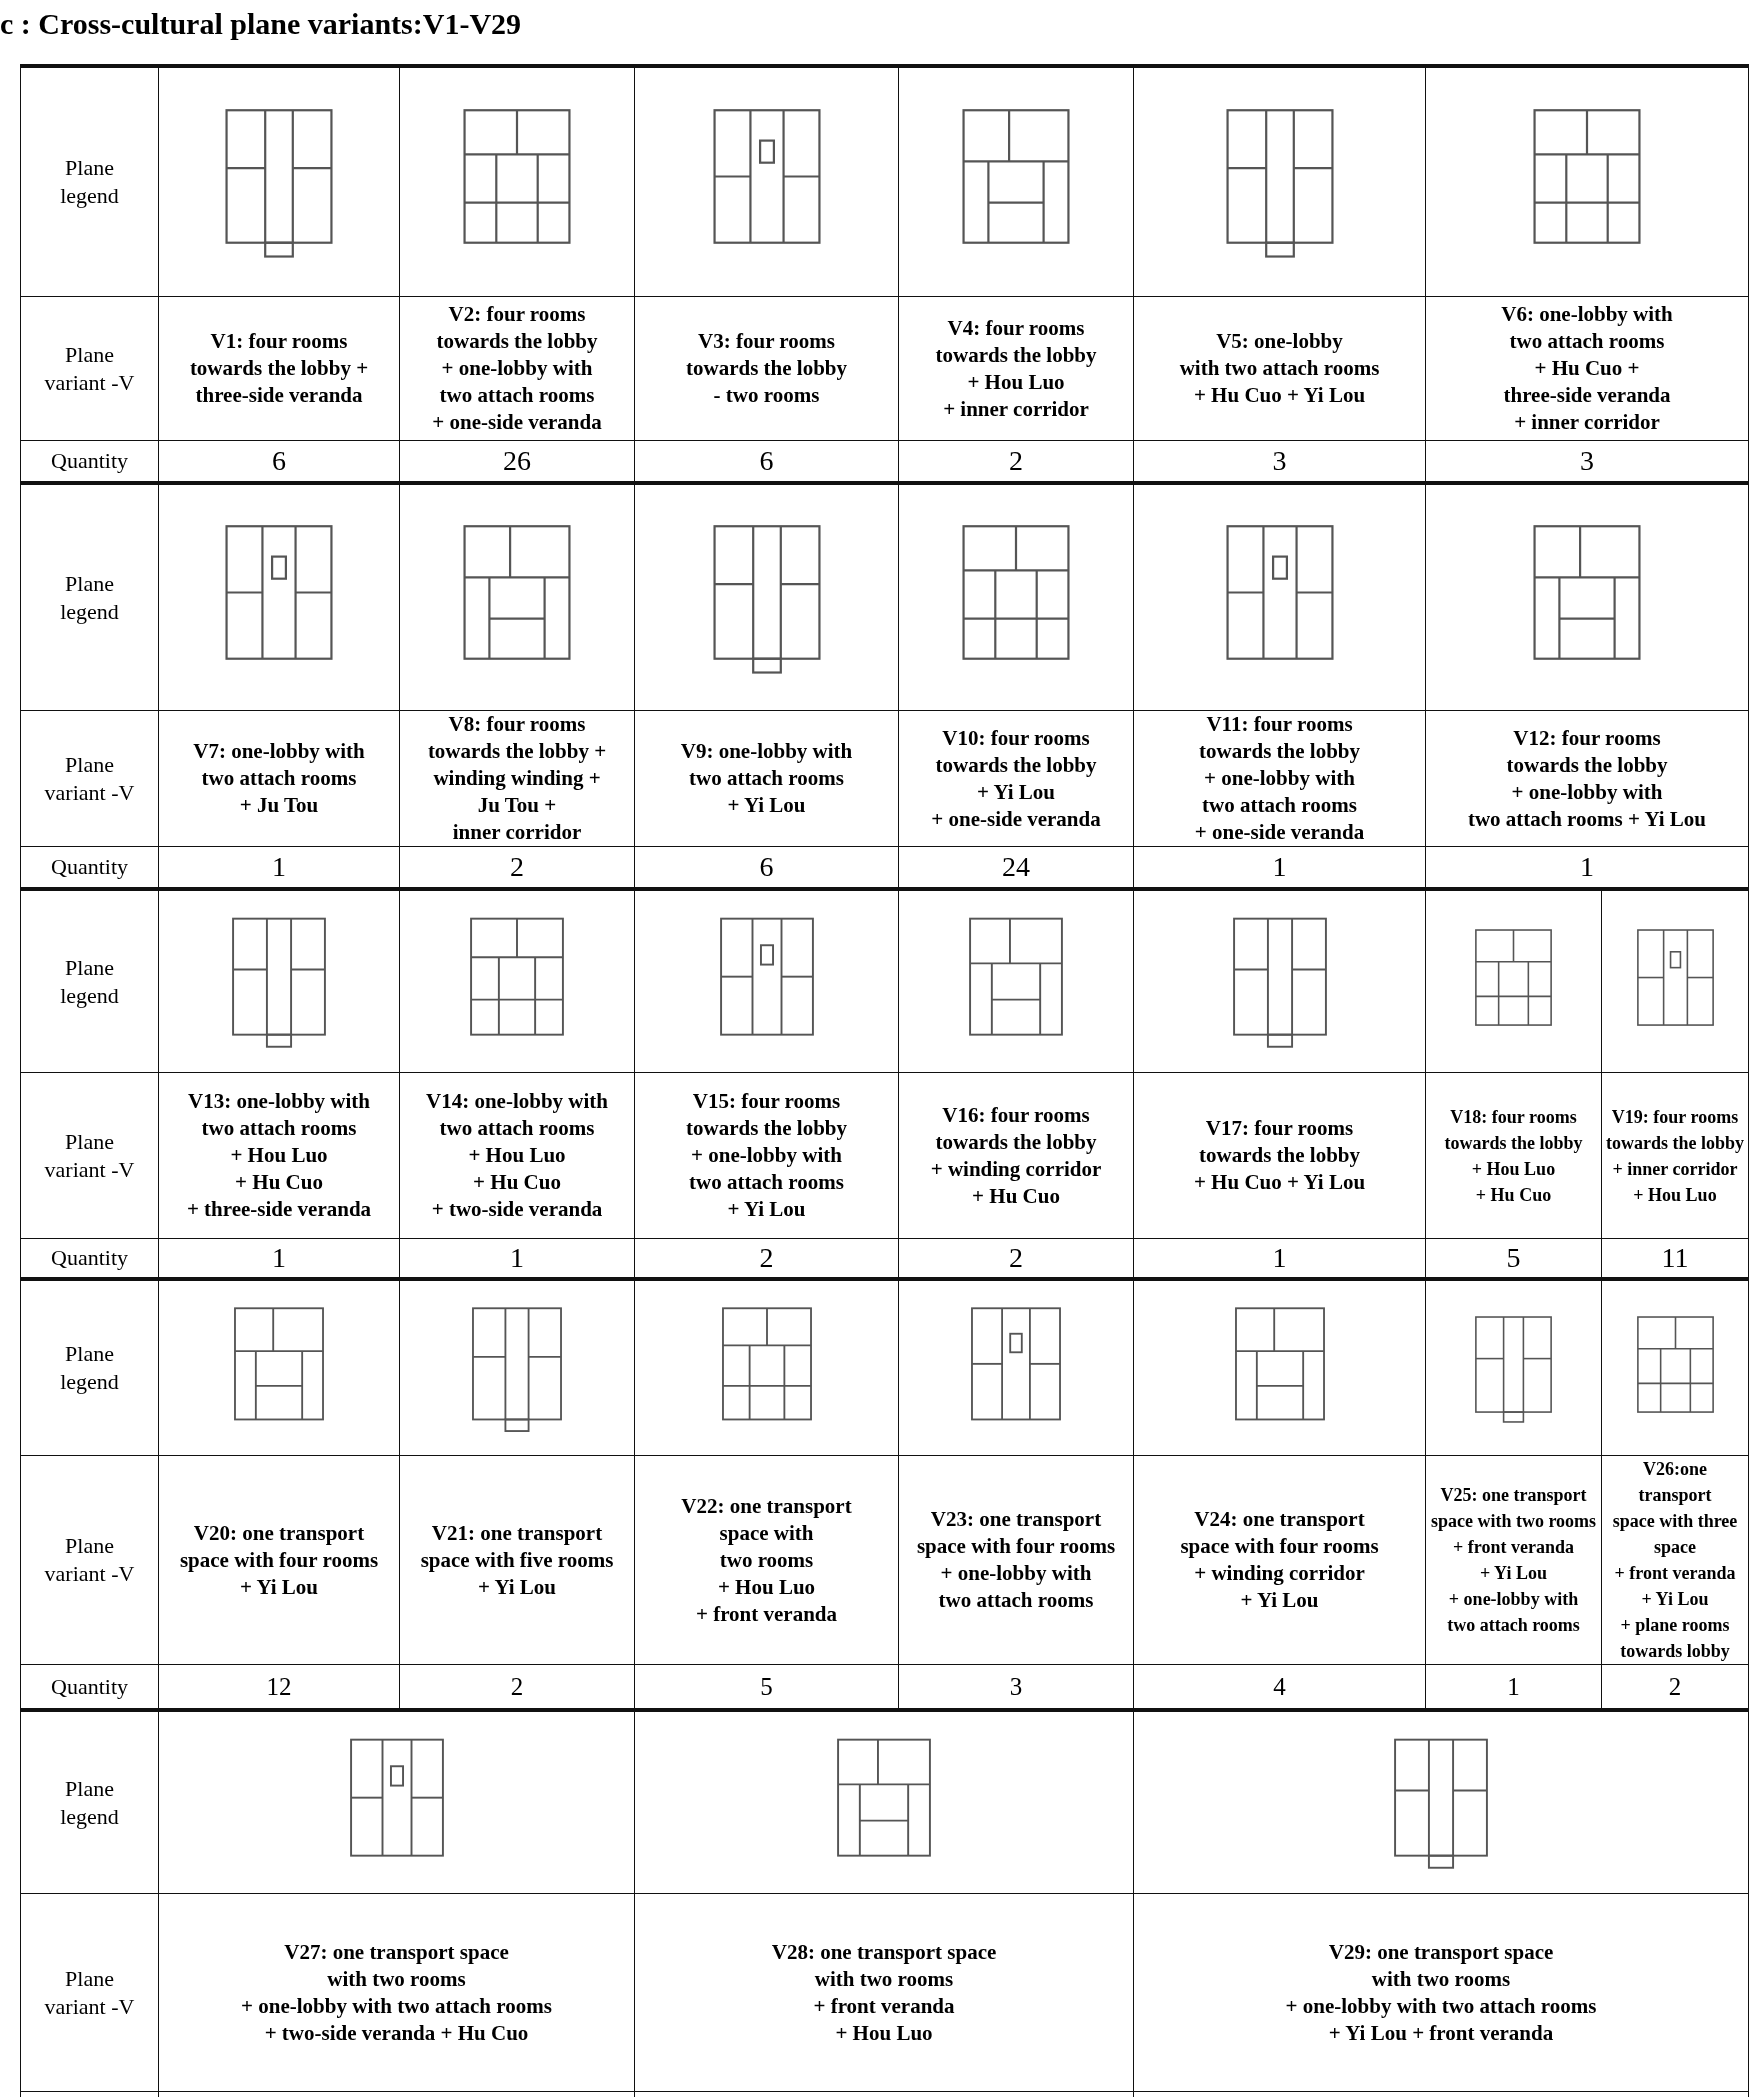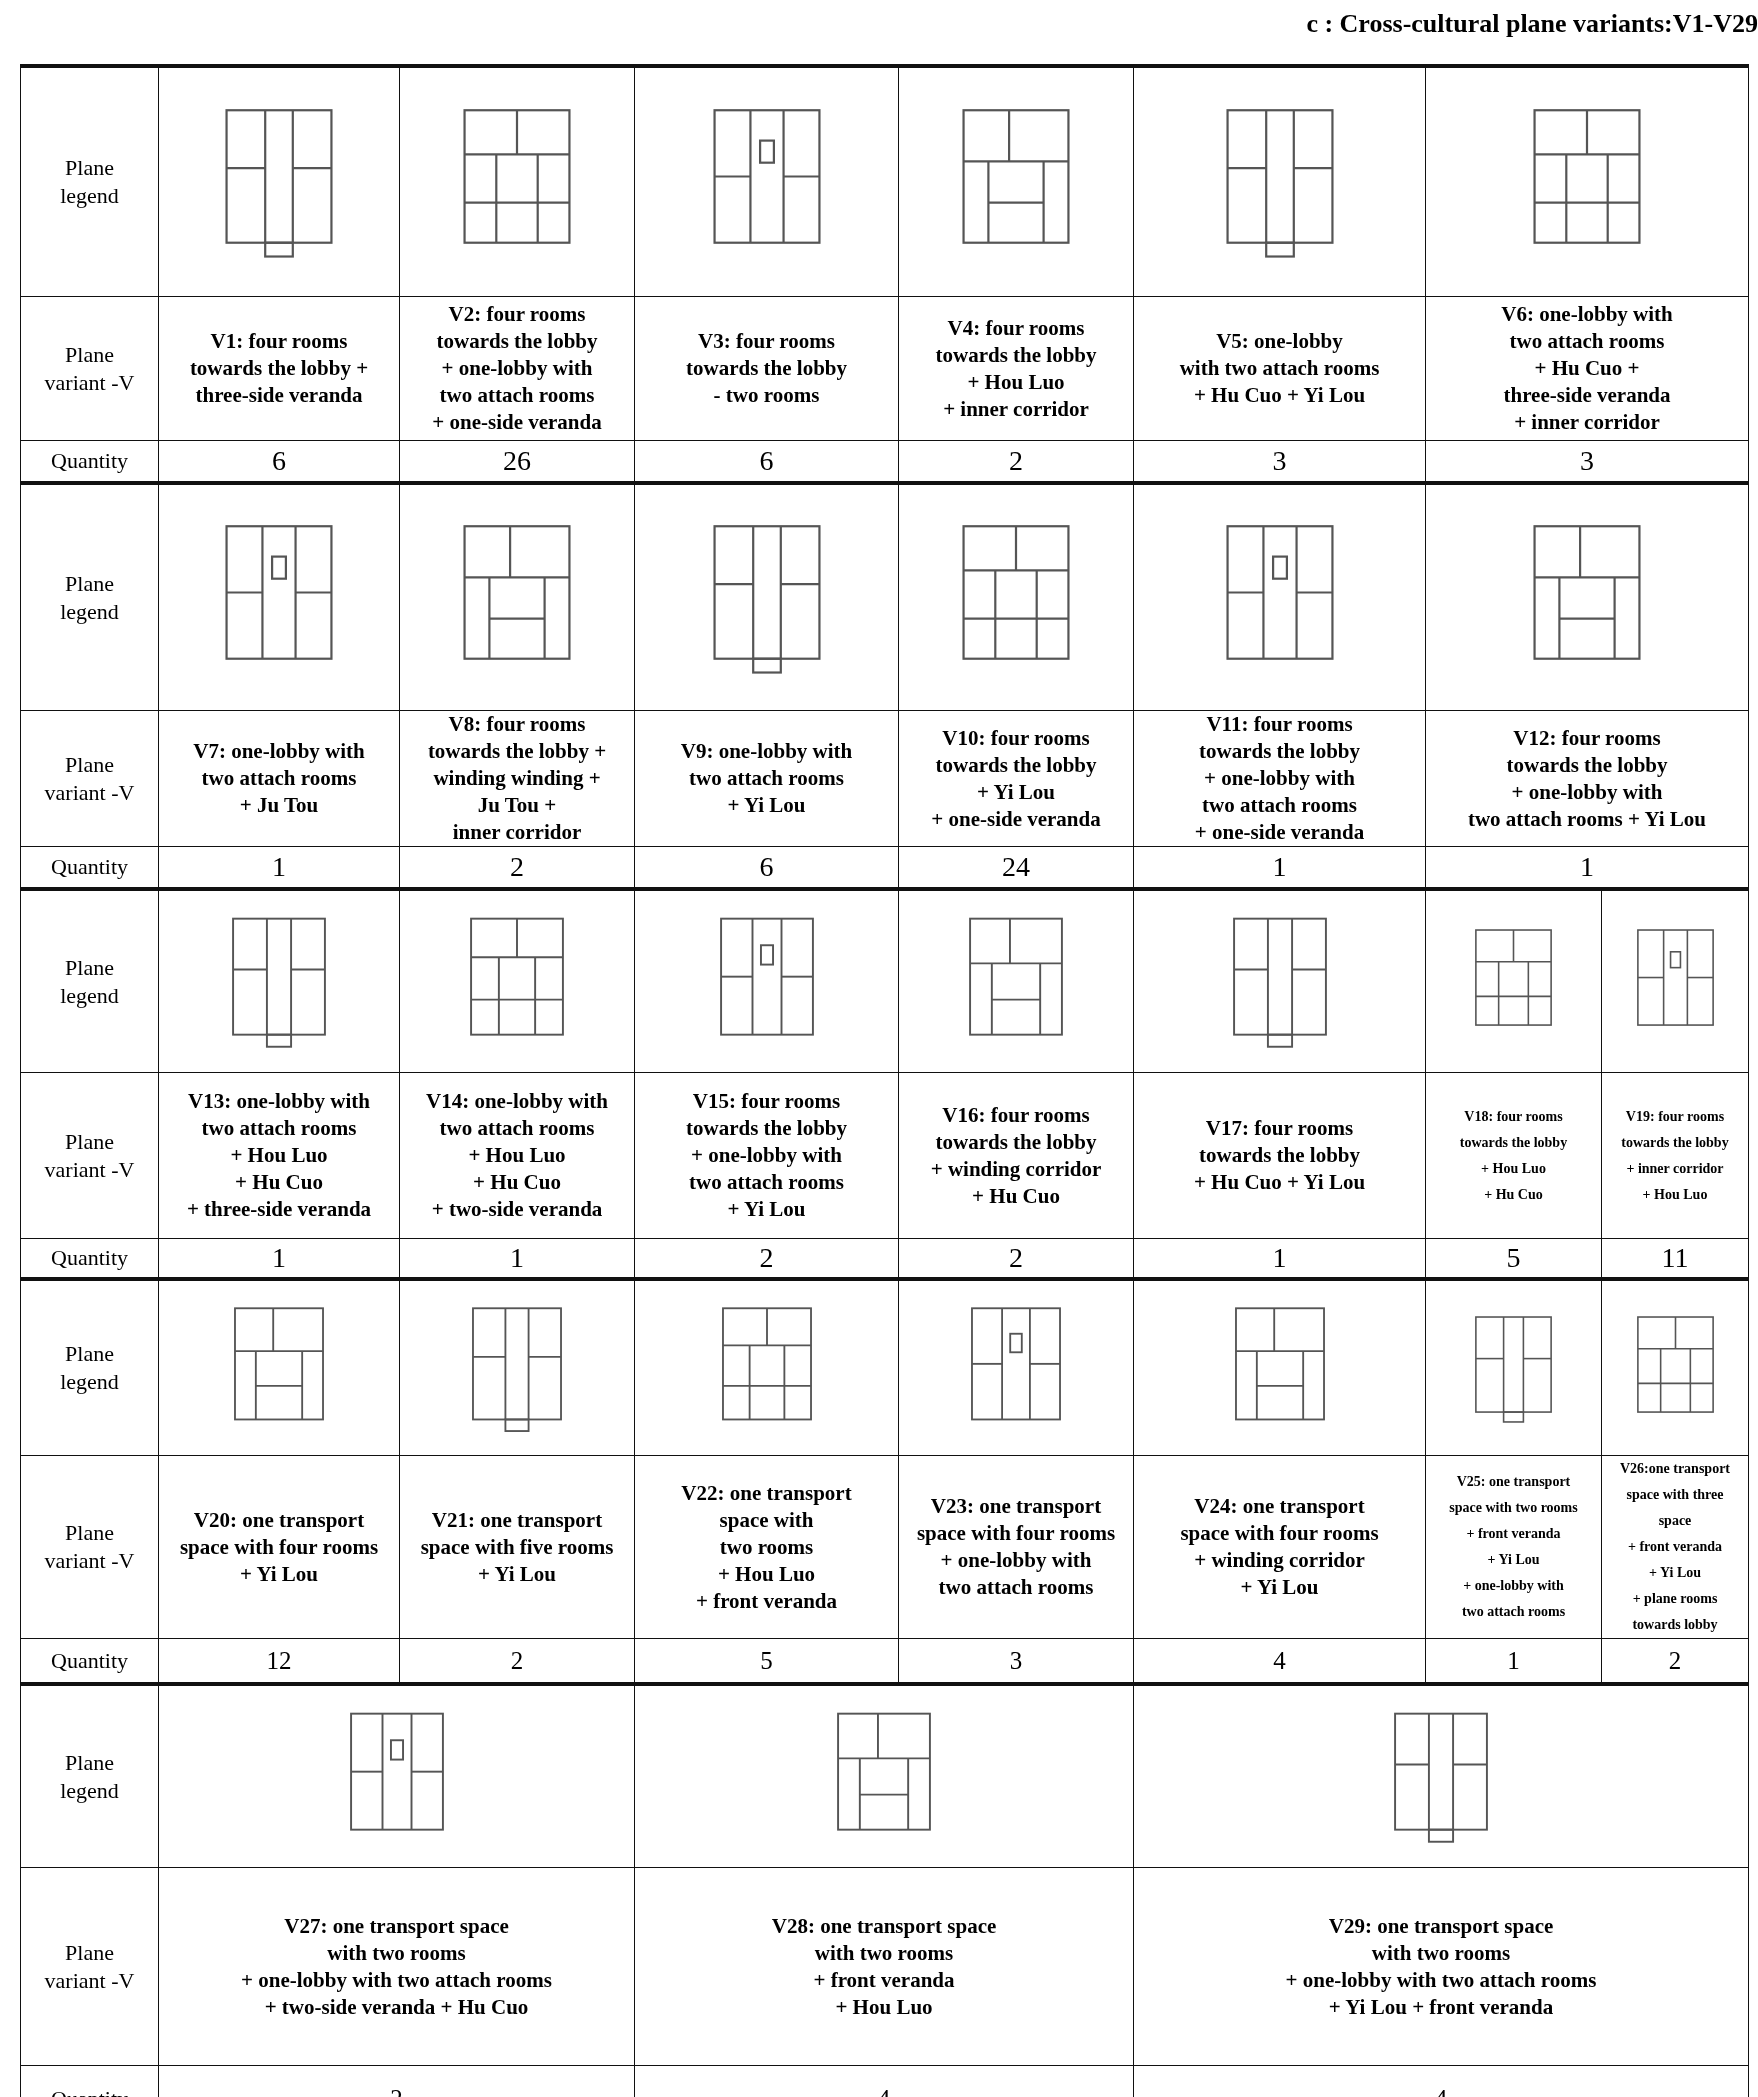--- a/index.html
+++ b/index.html
@@ -1,26 +1,26 @@
 <!DOCTYPE html>
 <html style="font-size:8px"><head>
   <meta charset="utf-8">
   <style>
     html, body { margin: 0; padding: 0; background: #ffffff; }
     body { width: 1758px; height: 2097px; position: relative; overflow: hidden;
            font-family: "Liberation Serif", "DejaVu Serif", serif; color: #000; }
-    .title { position: absolute; left: 0; top: 4px; width: 1758px; text-align: right;
-             font-size: 26px; font-weight: bold; line-height: 39px; }
+    .title { position: absolute; left: 0; top: 4px; width: 1758px; text-align: left;
+             font-size: 30px; font-weight: bold; line-height: 39px; }
     table.grid { position: absolute; left: 20px; border-collapse: collapse; table-layout: fixed; }
     table.grid td { border: 1.5px solid #111; text-align: center; vertical-align: middle; padding: 0 3px; }
     table.grid tr.qty-row td { border-bottom: 4.4px solid #111; text-align: center; }
     table.grid tr.legend-row td { border-top: 4.4px solid #111; }
     .rowhead { font-weight: normal; font-size: 22px; line-height: 28px; }
     .variant { font-weight: bold; font-size: 21px; line-height: 27px; }
-    .variant.small { font-size: 14px; line-height: 26px; text-align: center; }
+    .variant.small { font-size: 18px; line-height: 26px; text-align: center; }
     .qty { font-size: 28px; line-height: 30px; }
     .qty.small { font-size: 25px; }
     .plan { display: block; margin: 0 auto; }
   </style>
 </head>
 <body>
 
 <div class="title">c : Cross-cultural plane variants:V1-V29</div>
 
 <table class="grid" id="grid" style="top:64px;">

